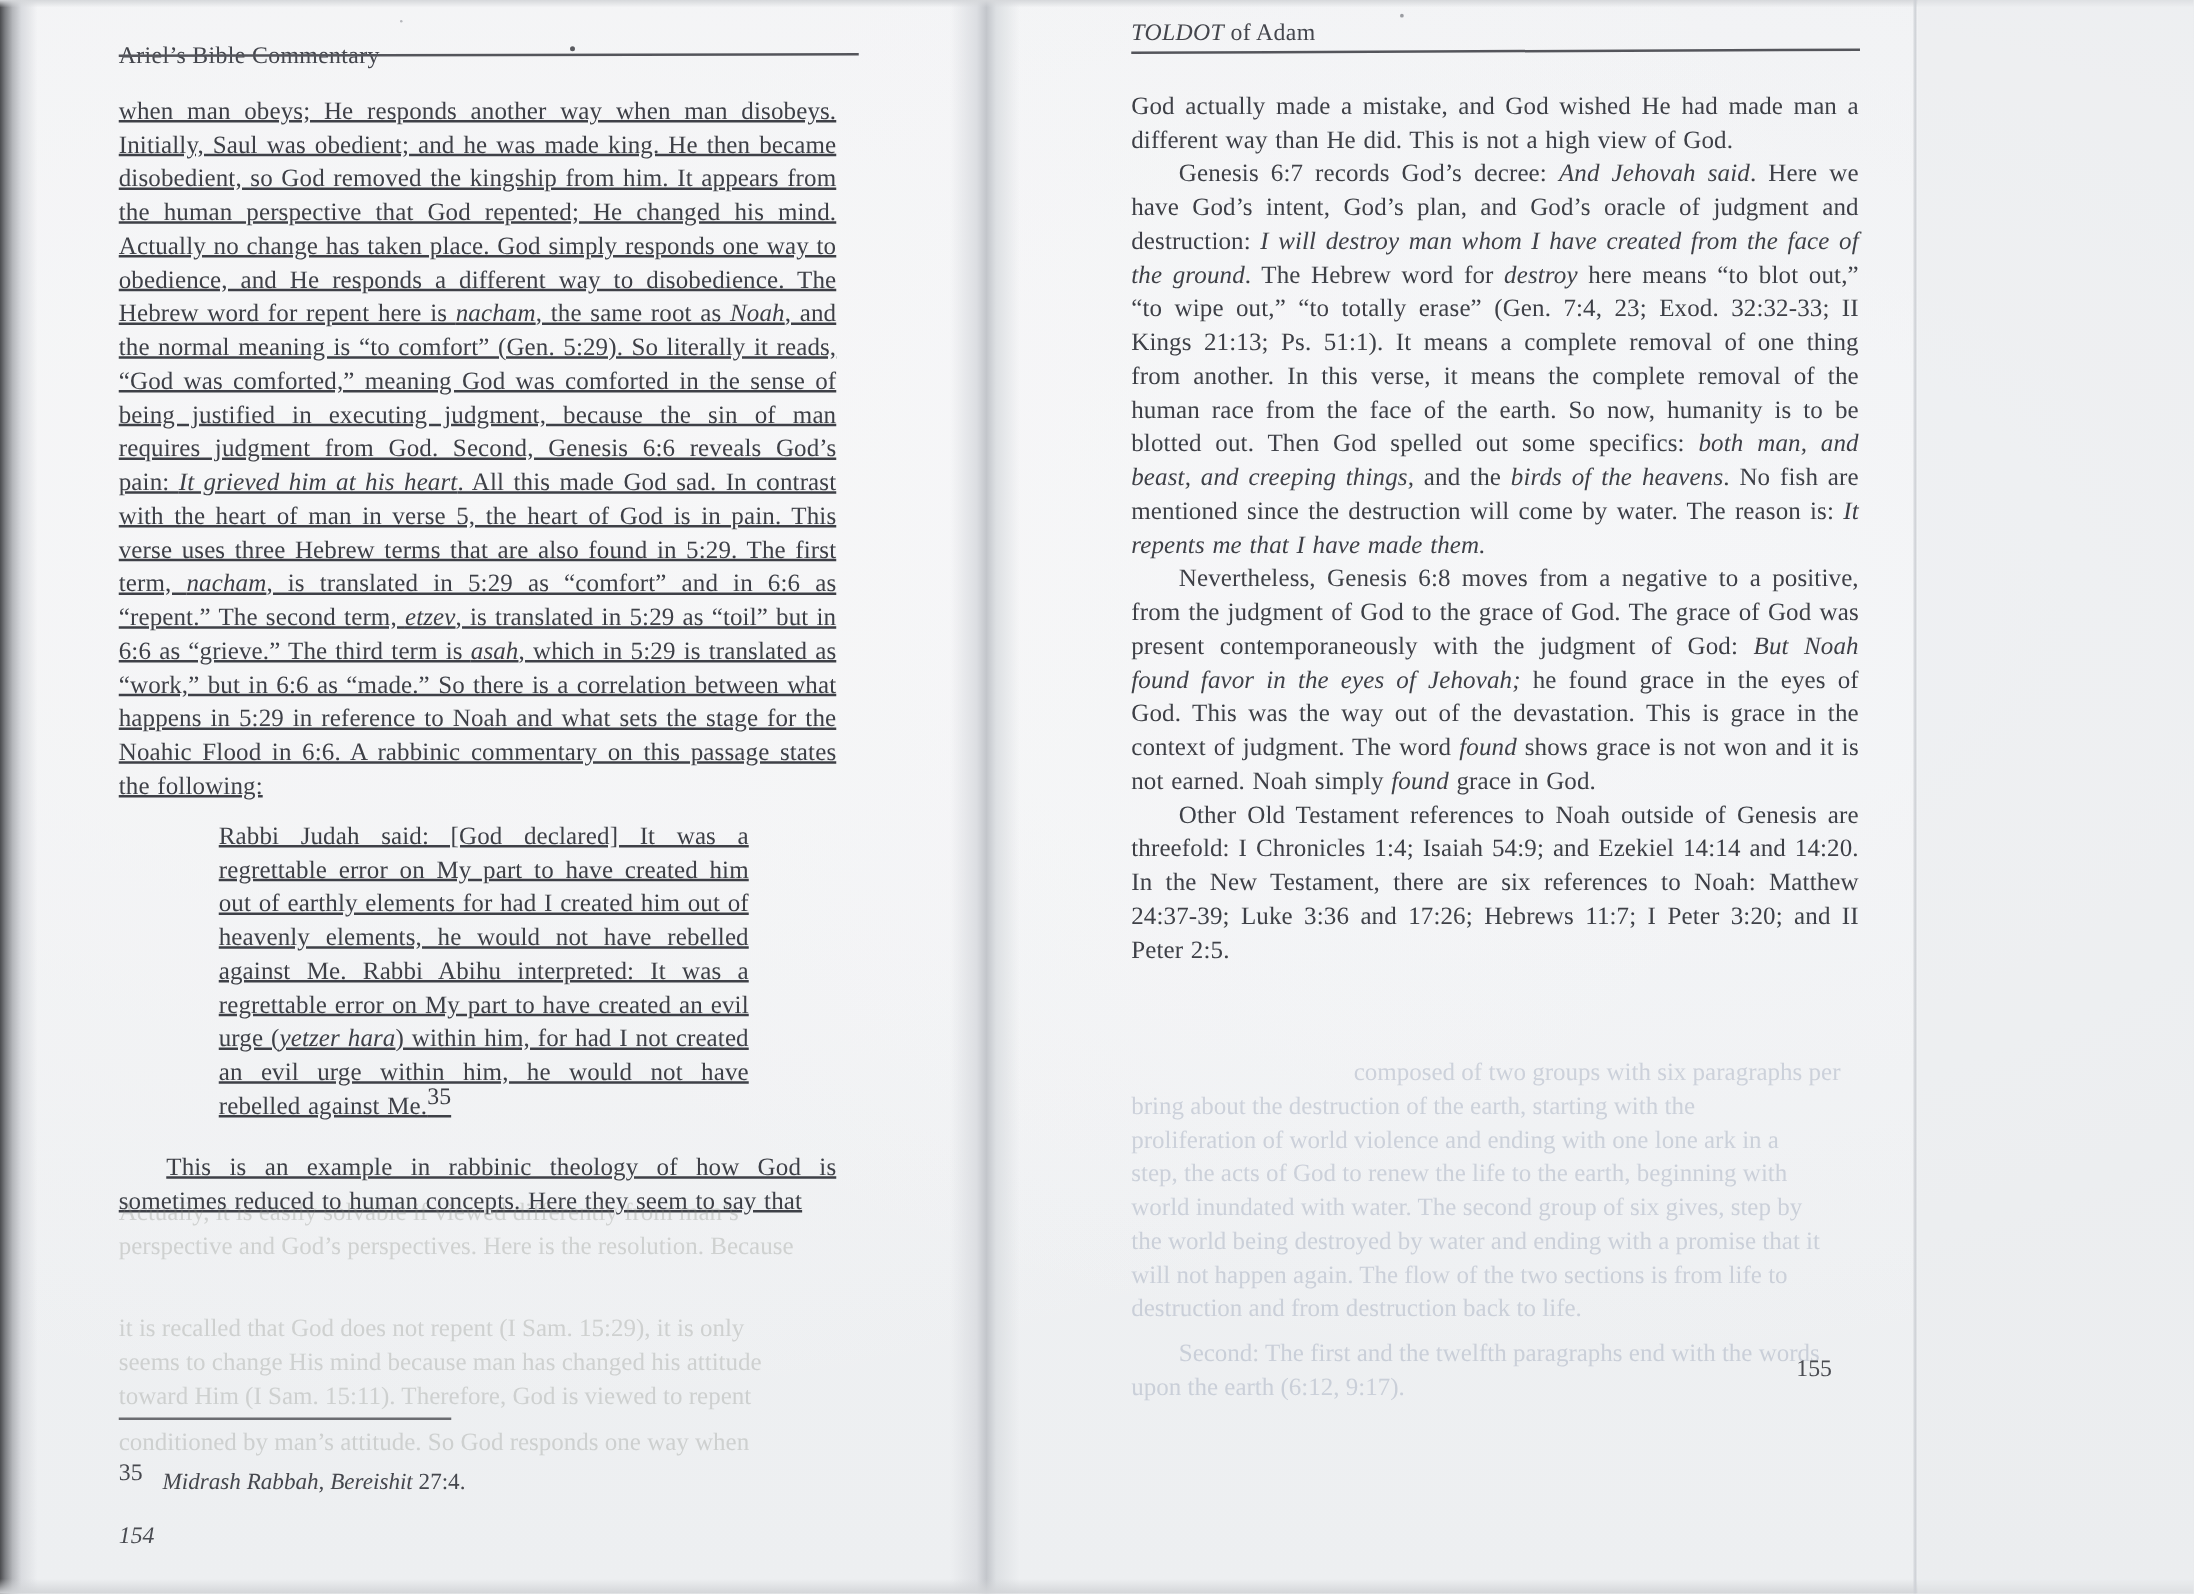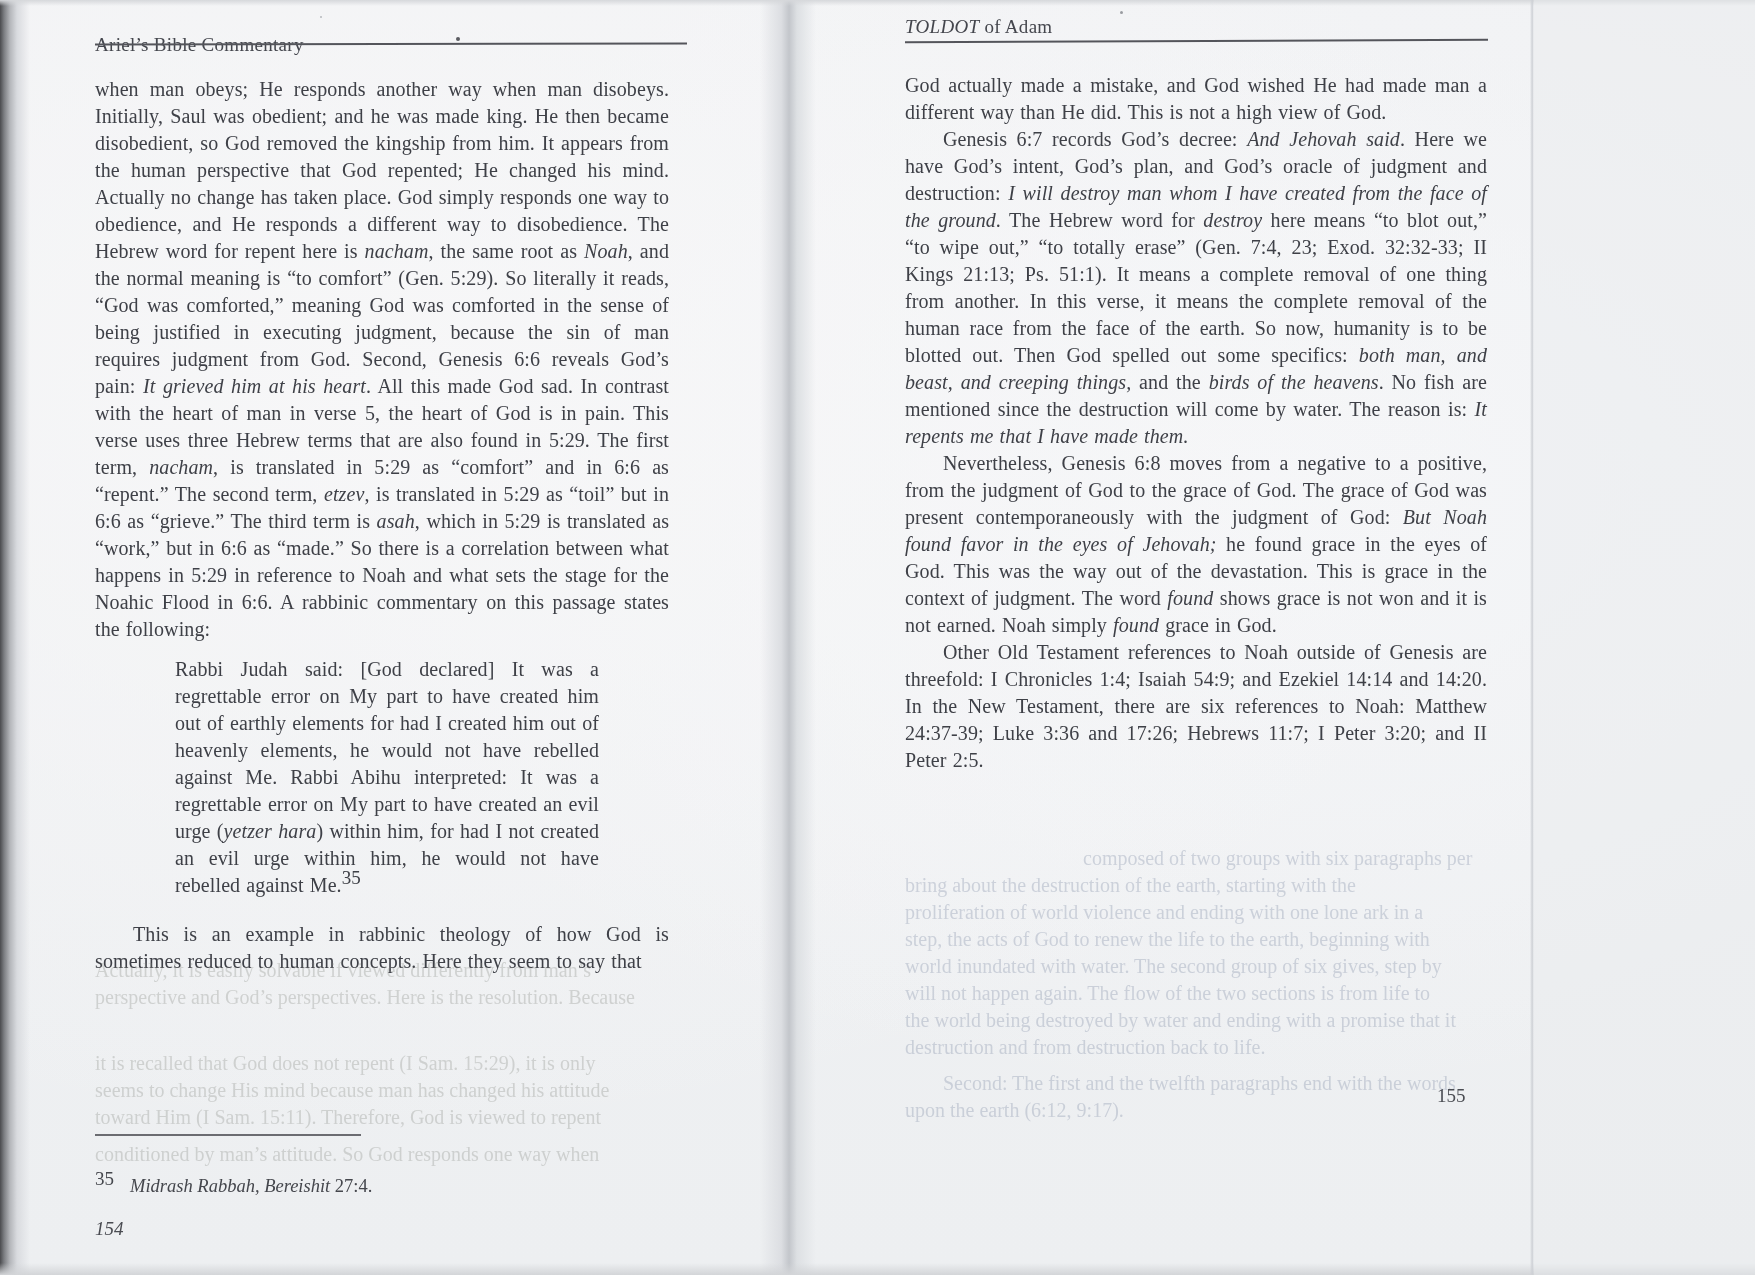--- a/index.html
+++ b/index.html
@@ -31,21 +31,21 @@
 
   
   .running-head{position:absolute;font-size:19px;letter-spacing:.3px;color:#44464d;}
   .rh-left{left:95px;top:34px;}
   .rh-right{left:905px;top:16px;width:580px;}
   .head-rule{position:absolute;height:2px;background:#54555b;}
   .head-rule.hr-left{left:95px;top:43px;width:592px;transform:rotate(-0.12deg);}
   .head-rule.hr-right{left:905px;top:40px;width:583px;transform:rotate(-0.25deg);}
 
   .body-col{position:absolute;font-size:20px;line-height:27px;text-align:justify;letter-spacing:.1px;word-spacing:1px;}
-  .body-left{left:95px;top:76px;width:574px;}
+  .body-left{left:95px;top:76px;width:574px;text-decoration:underline;}
   .body-right{left:905px;top:72px;width:582px;}
   .para{margin:0;}
   .para.indent{text-indent:38px;}
   .blockquote{margin:13px 0 22px 80px;width:424px;text-align:justify;}
   sup{font-size:19px;line-height:0;}
 
   .footnote-rule{position:absolute;left:95px;top:1134px;width:266px;height:2px;background:#6b6c71;}
   .footnote{position:absolute;left:95px;top:1176px;font-size:18.5px;color:#45474d;}
   .footnote sup{margin-right:16px;}
   .page-number{position:absolute;font-size:19px;color:#4a4c52;}
@@ -112,22 +112,22 @@
       <p class="para indent"><span>Nevertheless, Genesis 6:8 moves from a negative to a positive, from the judgment of God to the grace of God. The grace of God was present contemporaneously with the judgment of God: </span><em>But Noah found favor in the eyes of Jehovah;</em><span> he found grace in the eyes of God. This was the way out of the devastation. This is grace in the context of judgment. The word </span><em>found</em><span> shows grace is not won and it is not earned. Noah simply </span><em>found</em><span> grace in God.</span></p>
       <p class="para indent"><span>Other Old Testament references to Noah outside of Genesis are threefold: I Chronicles 1:4; Isaiah 54:9; and Ezekiel 14:14 and 14:20. In the New Testament, there are six references to Noah: Matthew 24:37-39; Luke 3:36 and 17:26; Hebrews 11:7; I Peter 3:20; and II Peter 2:5.</span></p>
     </div>
 
     <div class="bleed bleed-right br-a">
         <div class="bleed-line pad">composed of two groups with six paragraphs per</div>
         <div class="bleed-line">bring about the destruction of the earth, starting with the</div>
         <div class="bleed-line">proliferation of world violence and ending with one lone ark in a</div>
         <div class="bleed-line">step, the acts of God to renew the life to the earth, beginning with</div>
         <div class="bleed-line">world inundated with water. The second group of six gives, step by</div>
+        <div class="bleed-line">the world being destroyed by water and ending with a promise that it</div>
         <div class="bleed-line">will not happen again. The flow of the two sections is from life to</div>
-        <div class="bleed-line">the world being destroyed by water and ending with a promise that it</div>
         <div class="bleed-line">destruction and from destruction back to life.</div>
         <div class="bleed-line para">Second: The first and the twelfth paragraphs end with the words</div>
         <div class="bleed-line">upon the earth (6:12, 9:17).</div>
       </div>
     <div class="page-number pn-right">155</div>
   </div>
 
   <div class="spine"></div>
   <div class="edge-left"></div>
   <div class="edge-top"></div>

